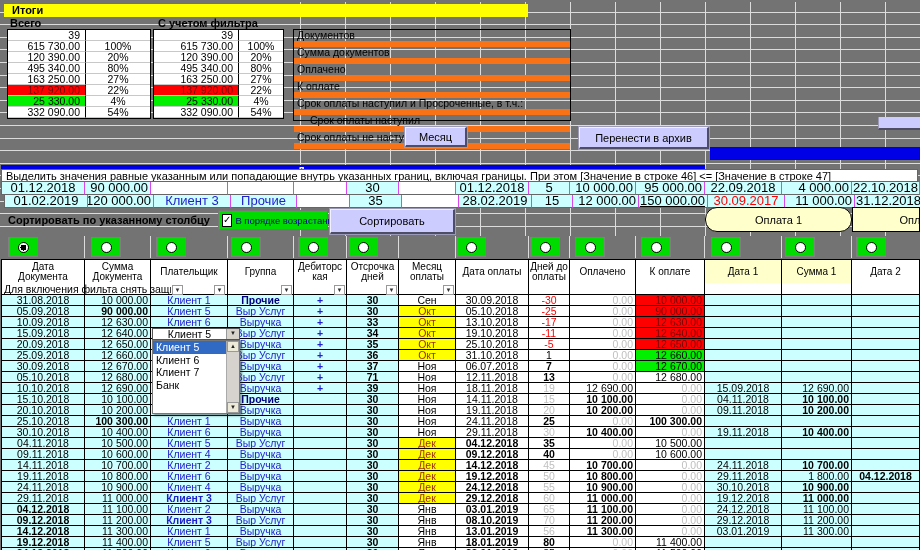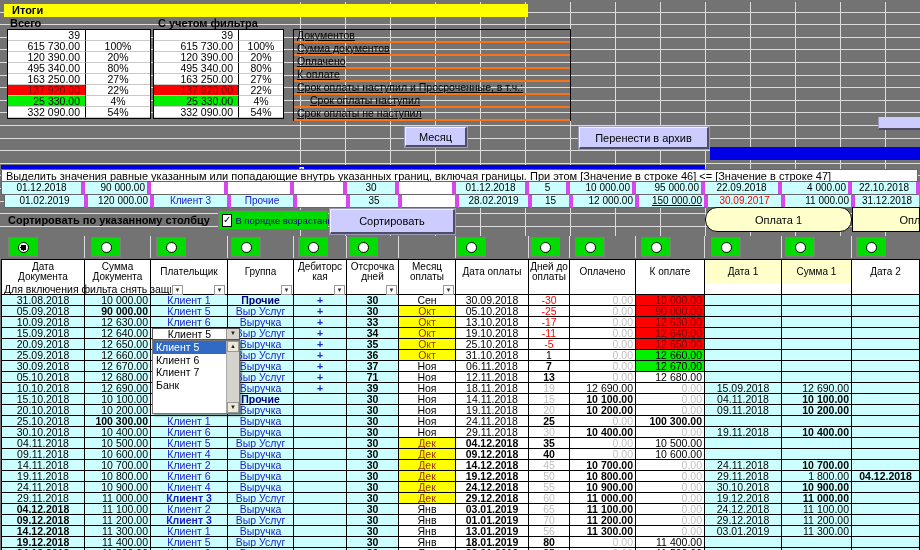--- a/index.html
+++ b/index.html
@@ -14,36 +14,36 @@
   #totals-strip{left:4px;top:4px;width:516px;height:13px;background:#ffff00;font-weight:bold;
     padding-left:8px;line-height:13px;z-index:2;}
   .colhead{font-weight:bold;z-index:2;}
   .ttable{display:grid;grid-auto-rows:11px;background:#fff;border:1.5px solid #000;z-index:2;}
   .ttable .num{border-right:1px solid #000;border-bottom:1px solid #c8c8c8;text-align:right;
     padding-right:5px;line-height:11px;font-size:10.5px;overflow:hidden;}
   .ttable .pct{border-bottom:1px solid #c8c8c8;text-align:center;line-height:11px;font-size:10.5px;}
   .hl-red{background:#ff0000;color:#7a0000;}
   .hl-green{background:#00f000;color:#000;}
   #totals-labels{left:293px;top:29px;width:276px;height:90px;border:1px solid #000;z-index:1;}
-  #totals-labels .lrow{height:11px;line-height:11px;font-size:10.5px;border-bottom:2px solid #f97316;
-    padding-left:3px;white-space:nowrap;overflow:visible;text-decoration:underline;}
+  #totals-labels .lrow{height:11px;line-height:11px;font-size:10.5px;border-bottom:6px solid #f97316;
+    padding-left:3px;white-space:nowrap;overflow:visible;}
   #totals-labels .lrow.ind{padding-left:16px;}
   
   .btn3d{background:#ccccff;border-top:1px solid #f0f0ff;border-left:1px solid #f0f0ff;
     border-right:2px solid #4d4d66;border-bottom:2px solid #4d4d66;outline:1px solid #9a9ab8;
     display:flex;align-items:center;justify-content:center;font-size:11px;cursor:default;z-index:2;}
   
   .banner{background:#0000e6;height:13px;z-index:2;}
   #banner1{color:#fff;font-weight:bold;display:flex;align-items:center;justify-content:center;
     font-size:11px;line-height:13px;}
   
   #criteria-note{left:1px;top:169px;width:917px;height:13px;background:#fff;border:1px solid #666;
     line-height:13px;padding-left:4px;font-size:11px;white-space:nowrap;overflow:hidden;z-index:2;box-sizing:border-box;}
   .crow{display:grid;height:13px;z-index:2;border-left:1px solid #666;}
-  .crow .cc{border-right:4px solid #d946ef;border-bottom:1px solid #666;line-height:12px;font-size:10px;
+  .crow .cc{border-right:1px solid #d946ef;border-bottom:1px solid #666;line-height:12px;font-size:13px;
     overflow:hidden;white-space:nowrap;box-sizing:border-box;background:#fff;}
   .crow .cc.has{background:#ccffff;}
   
   #sort-label{left:8px;top:214px;font-weight:bold;z-index:2;}
   #sort-check{left:218px;top:210px;width:110px;height:20px;background:#00dc00;border:1px solid #777;
     display:flex;align-items:center;gap:3px;padding-left:3px;box-sizing:border-box;z-index:2;}
   #sort-check .box{width:11px;height:11px;background:#fff;border:1px solid #000;font-size:10px;
     line-height:10px;text-align:center;font-weight:bold;}
   #sort-check .cbl{font-size:9.5px;color:#00008b;white-space:nowrap;}
   
@@ -337,21 +337,21 @@
       <div class="cell a-c bg-cyan"></div>
       <div class="cell a-r bg-cyan"></div>
       <div class="cell a-c bg-cyan"></div>
       <div class="cell a-c bg-cyan">30.09.2018</div>
       <div class="cell a-r bg-cyan">12 670.00</div>
       <div class="cell a-c bg-cyan t-blue"></div>
       <div class="cell a-c bg-cyan t-blue">Выручка</div>
       <div class="cell a-c bg-cyan t-blue fb">+</div>
       <div class="cell a-c bg-cyan fb">37</div>
       <div class="cell a-c">Ноя</div>
-      <div class="cell a-c">06.11.2018</div>
+      <div class="cell a-c">06.07.2018</div>
       <div class="cell a-c fb">7</div>
       <div class="cell a-r t-gray">0.00</div>
       <div class="cell a-r bg-g">12 670.00</div>
       <div class="cell a-c bg-cyan"></div>
       <div class="cell a-r bg-cyan"></div>
       <div class="cell a-c bg-cyan"></div>
       <div class="cell a-c bg-cyan">05.10.2018</div>
       <div class="cell a-r bg-cyan">12 680.00</div>
       <div class="cell a-c bg-cyan t-blue"></div>
       <div class="cell a-c bg-cyan t-blue">Выр Услуг</div>
@@ -533,21 +533,21 @@
       <div class="cell a-c bg-cyan">24.12.2018</div>
       <div class="cell a-r bg-cyan">11 100.00</div>
       <div class="cell a-c bg-cyan"></div>
       <div class="cell a-c bg-cyan fb">09.12.2018</div>
       <div class="cell a-r bg-cyan">11 200.00</div>
       <div class="cell a-c bg-cyan t-blue fb">Клиент 3</div>
       <div class="cell a-c bg-cyan t-blue">Выр Услуг</div>
       <div class="cell a-c bg-cyan t-blue fb"></div>
       <div class="cell a-c bg-cyan fb">30</div>
       <div class="cell a-c">Янв</div>
-      <div class="cell a-c fb">01.01.2019</div>
+      <div class="cell a-c fb">08.10.2019</div>
       <div class="cell a-c t-gray">70</div>
       <div class="cell a-r fb">11 200.00</div>
       <div class="cell a-r t-gray">0.00</div>
       <div class="cell a-c bg-cyan">29.12.2018</div>
       <div class="cell a-r bg-cyan">11 200.00</div>
       <div class="cell a-c bg-cyan"></div>
       <div class="cell a-c bg-cyan fb">14.12.2018</div>
       <div class="cell a-r bg-cyan">11 300.00</div>
       <div class="cell a-c bg-cyan t-blue">Клиент 1</div>
       <div class="cell a-c bg-cyan t-blue">Выручка</div>

